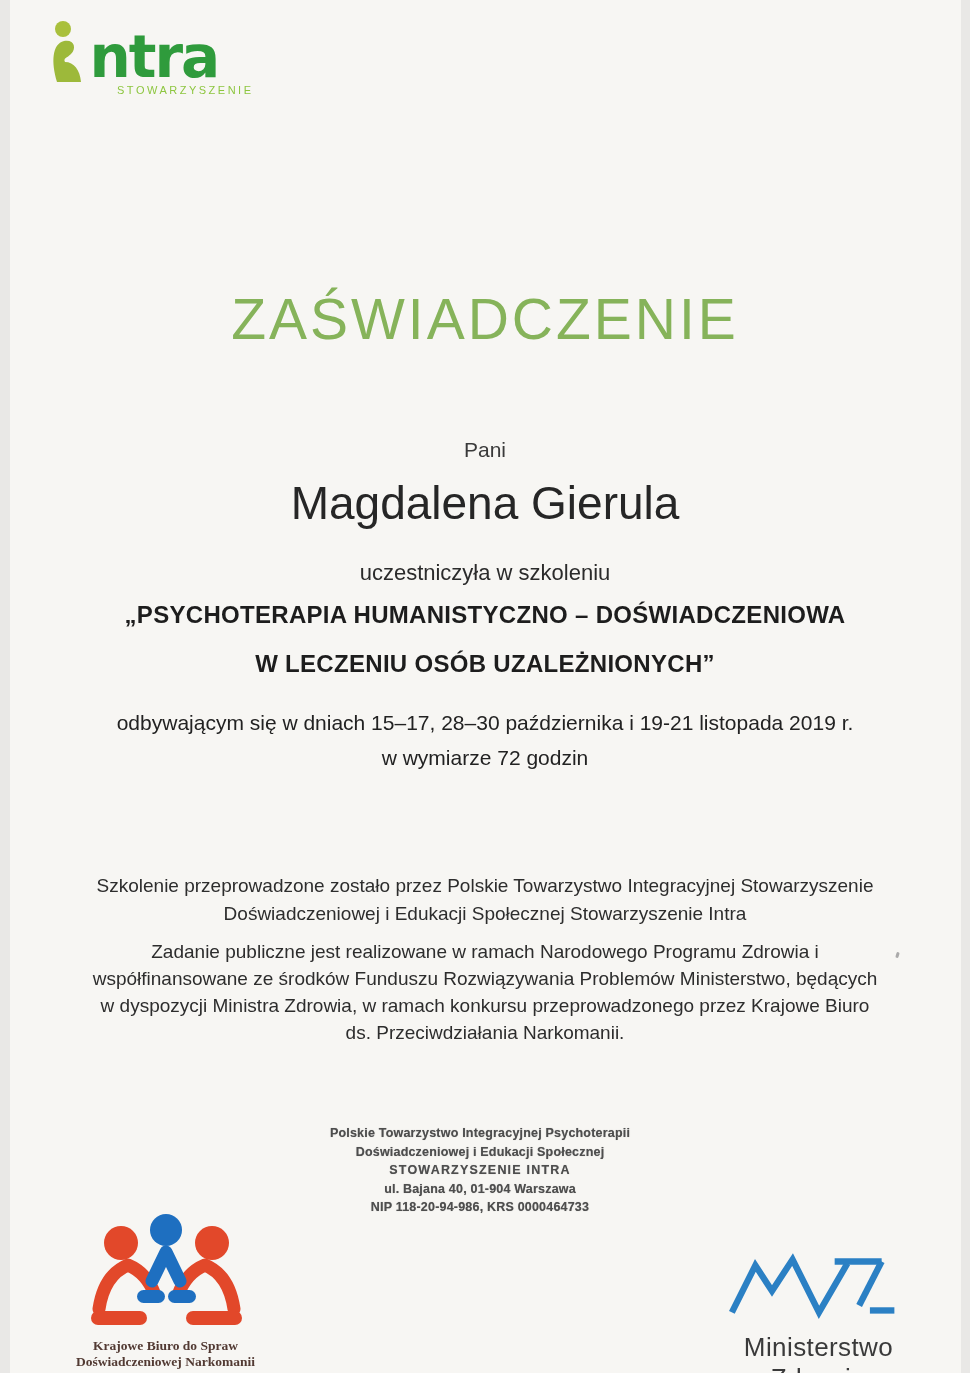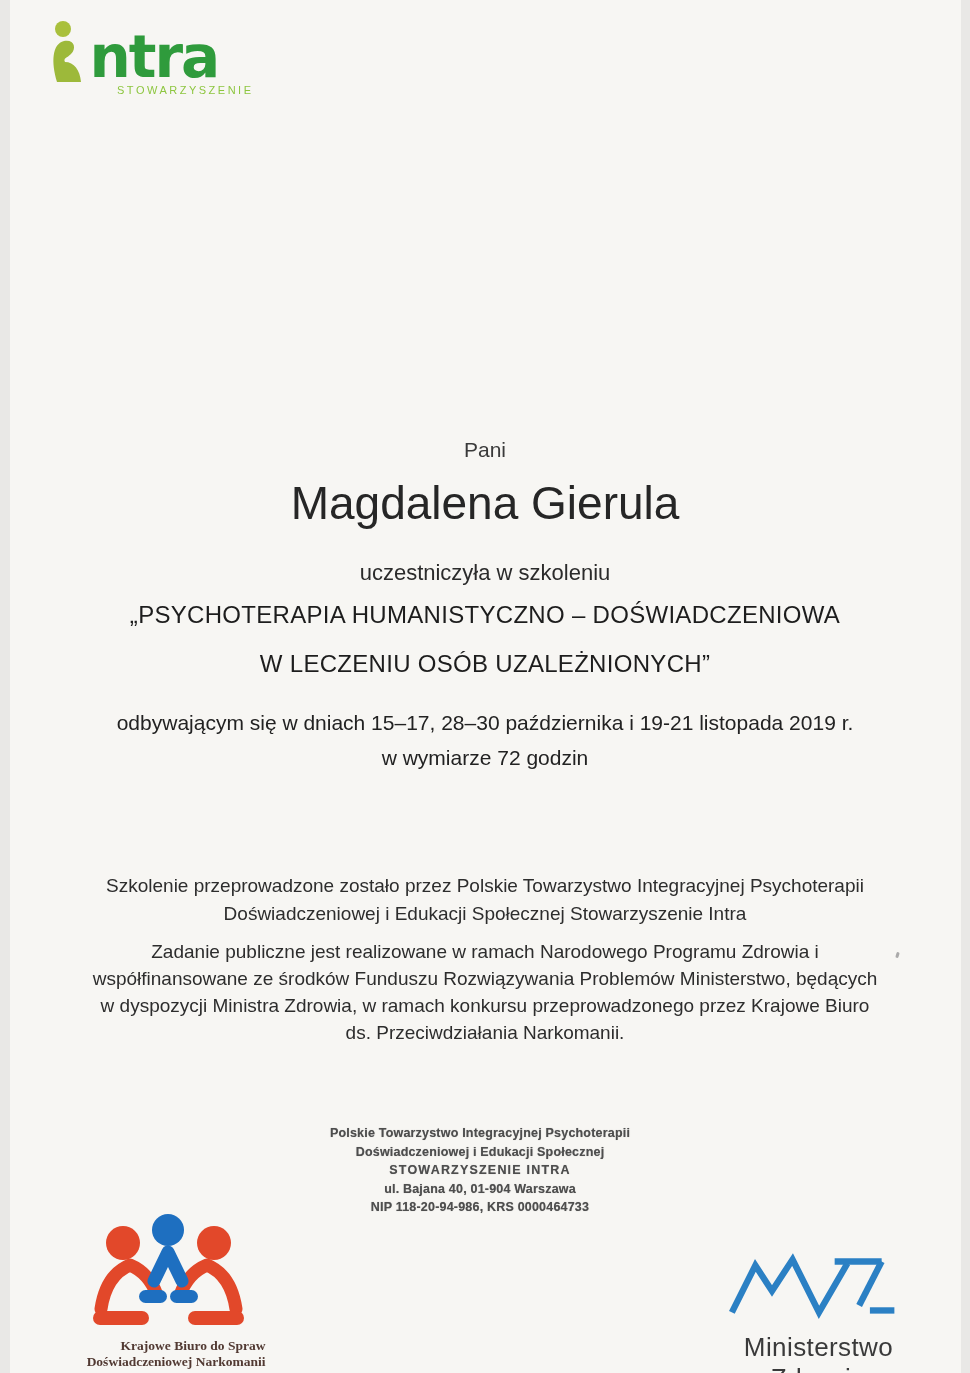--- a/index.html
+++ b/index.html
@@ -40,21 +40,21 @@
     top: 286px;
     font-size: 57px;
     line-height: 66px;
     letter-spacing: 3px;
     font-weight: 300;
     color: #86b35a;
   }
   .salutation { top: 438px; font-size: 21px; color: #3a3a3a; }
   .recipient  { top: 474px; font-size: 46px; line-height: 58px; color: #262626; }
   .participation { top: 560px; font-size: 22px; color: #2b2b2b; }
-  .course-line { font-size: 24px; font-weight: normal; letter-spacing: 0.3px; color: #1d1d1d; }
+  .course-line { font-size: 24px; font-weight: bold; letter-spacing: 0.3px; color: #1d1d1d; }
   .course1 { top: 601px; }
   .course2 { top: 650px; }
   .dates { top: 699px; font-size: 21px; color: #222; margin-top: 12px; }
   .hours { top: 746px; font-size: 21px; color: #222; }
   .para { font-size: 19px; color: #2d2d2d; }
   .para-line { line-height: 28px; }
   .organizer { top: 872px; }
   .funding { top: 938px; }
   .para-line.f { line-height: 27px; }
 
@@ -72,21 +72,21 @@
   .stamp .wide { letter-spacing: 1.2px; }
 
   
   .speck {
     position: absolute; top: 952px; left: 886px;
     width: 3px; height: 6px; border-radius: 2px;
     background: #8a8a8a; transform: rotate(18deg); opacity: 0.7;
   }
 
   
-  .kbpn { position: absolute; left: 56px; top: 1214px; width: 200px; text-align: right; }
+  .kbpn { position: absolute; left: 56px; top: 1214px; width: 200px; text-align: center; }
   .kbpn-caption {
     font-family: "Liberation Serif", serif;
     font-weight: bold;
     font-size: 13.5px;
     line-height: 16px;
     color: #523a33;
     margin-top: 2px;
   }
   .mz { position: absolute; left: 714px; top: 1250px; width: 190px; text-align: center; }
   .mz-caption { font-size: 26px; color: #3a3a3a; letter-spacing: 0.4px; margin-top: 8px; }
@@ -102,30 +102,31 @@
         <svg width="42" height="64" viewBox="0 0 42 64" aria-hidden="true">
           <circle cx="15" cy="9" r="8" fill="#a9c03c"></circle>
           <path d="M9,62 C3,42 4,24 16,21 C26,19 29,28 23,34 C19,38 15,38 17,42 C26,42 32,50 33,62 Z" fill="#9db93a"></path>
         </svg>
       </span>
       <span class="intra-word">ntra</span>
     </div>
     <div class="intra-sub">STOWARZYSZENIE</div>
   </div>
 
+  <div class="abs-center cert-title">ZAŚWIADCZENIE</div>
   <div class="abs-center salutation">Pani</div>
   <div class="abs-center recipient">Magdalena Gierula</div>
   <div class="abs-center participation">uczestniczyła w szkoleniu</div>
   <div class="abs-center course-line course1">„PSYCHOTERAPIA HUMANISTYCZNO – DOŚWIADCZENIOWA</div>
   <div class="abs-center course-line course2">W LECZENIU OSÓB UZALEŻNIONYCH”</div>
   <div class="abs-center dates">odbywającym się w dniach 15–17, 28–30 października i 19-21 listopada 2019 r.</div>
   <div class="abs-center hours">w wymiarze 72 godzin</div>
 
   <div class="abs-center para organizer">
-    <div class="para-line">Szkolenie przeprowadzone zostało przez Polskie Towarzystwo Integracyjnej Psychoterapii</div>
+    <div class="para-line">Szkolenie przeprowadzone zostało przez Polskie Towarzystwo Integracyjnej Stowarzyszenie</div>
     <div class="para-line">Doświadczeniowej i Edukacji Społecznej Stowarzyszenie Intra</div>
   </div>
 
   <div class="abs-center para funding">
     <div class="para-line f">Zadanie publiczne jest realizowane w ramach Narodowego Programu Zdrowia i</div>
     <div class="para-line f">współfinansowane ze środków Funduszu Rozwiązywania Problemów Ministerstwo, będących</div>
     <div class="para-line f">w dyspozycji Ministra Zdrowia, w ramach konkursu przeprowadzonego przez Krajowe Biuro</div>
     <div class="para-line f">ds. Przeciwdziałania Narkomanii.</div>
   </div>
 

